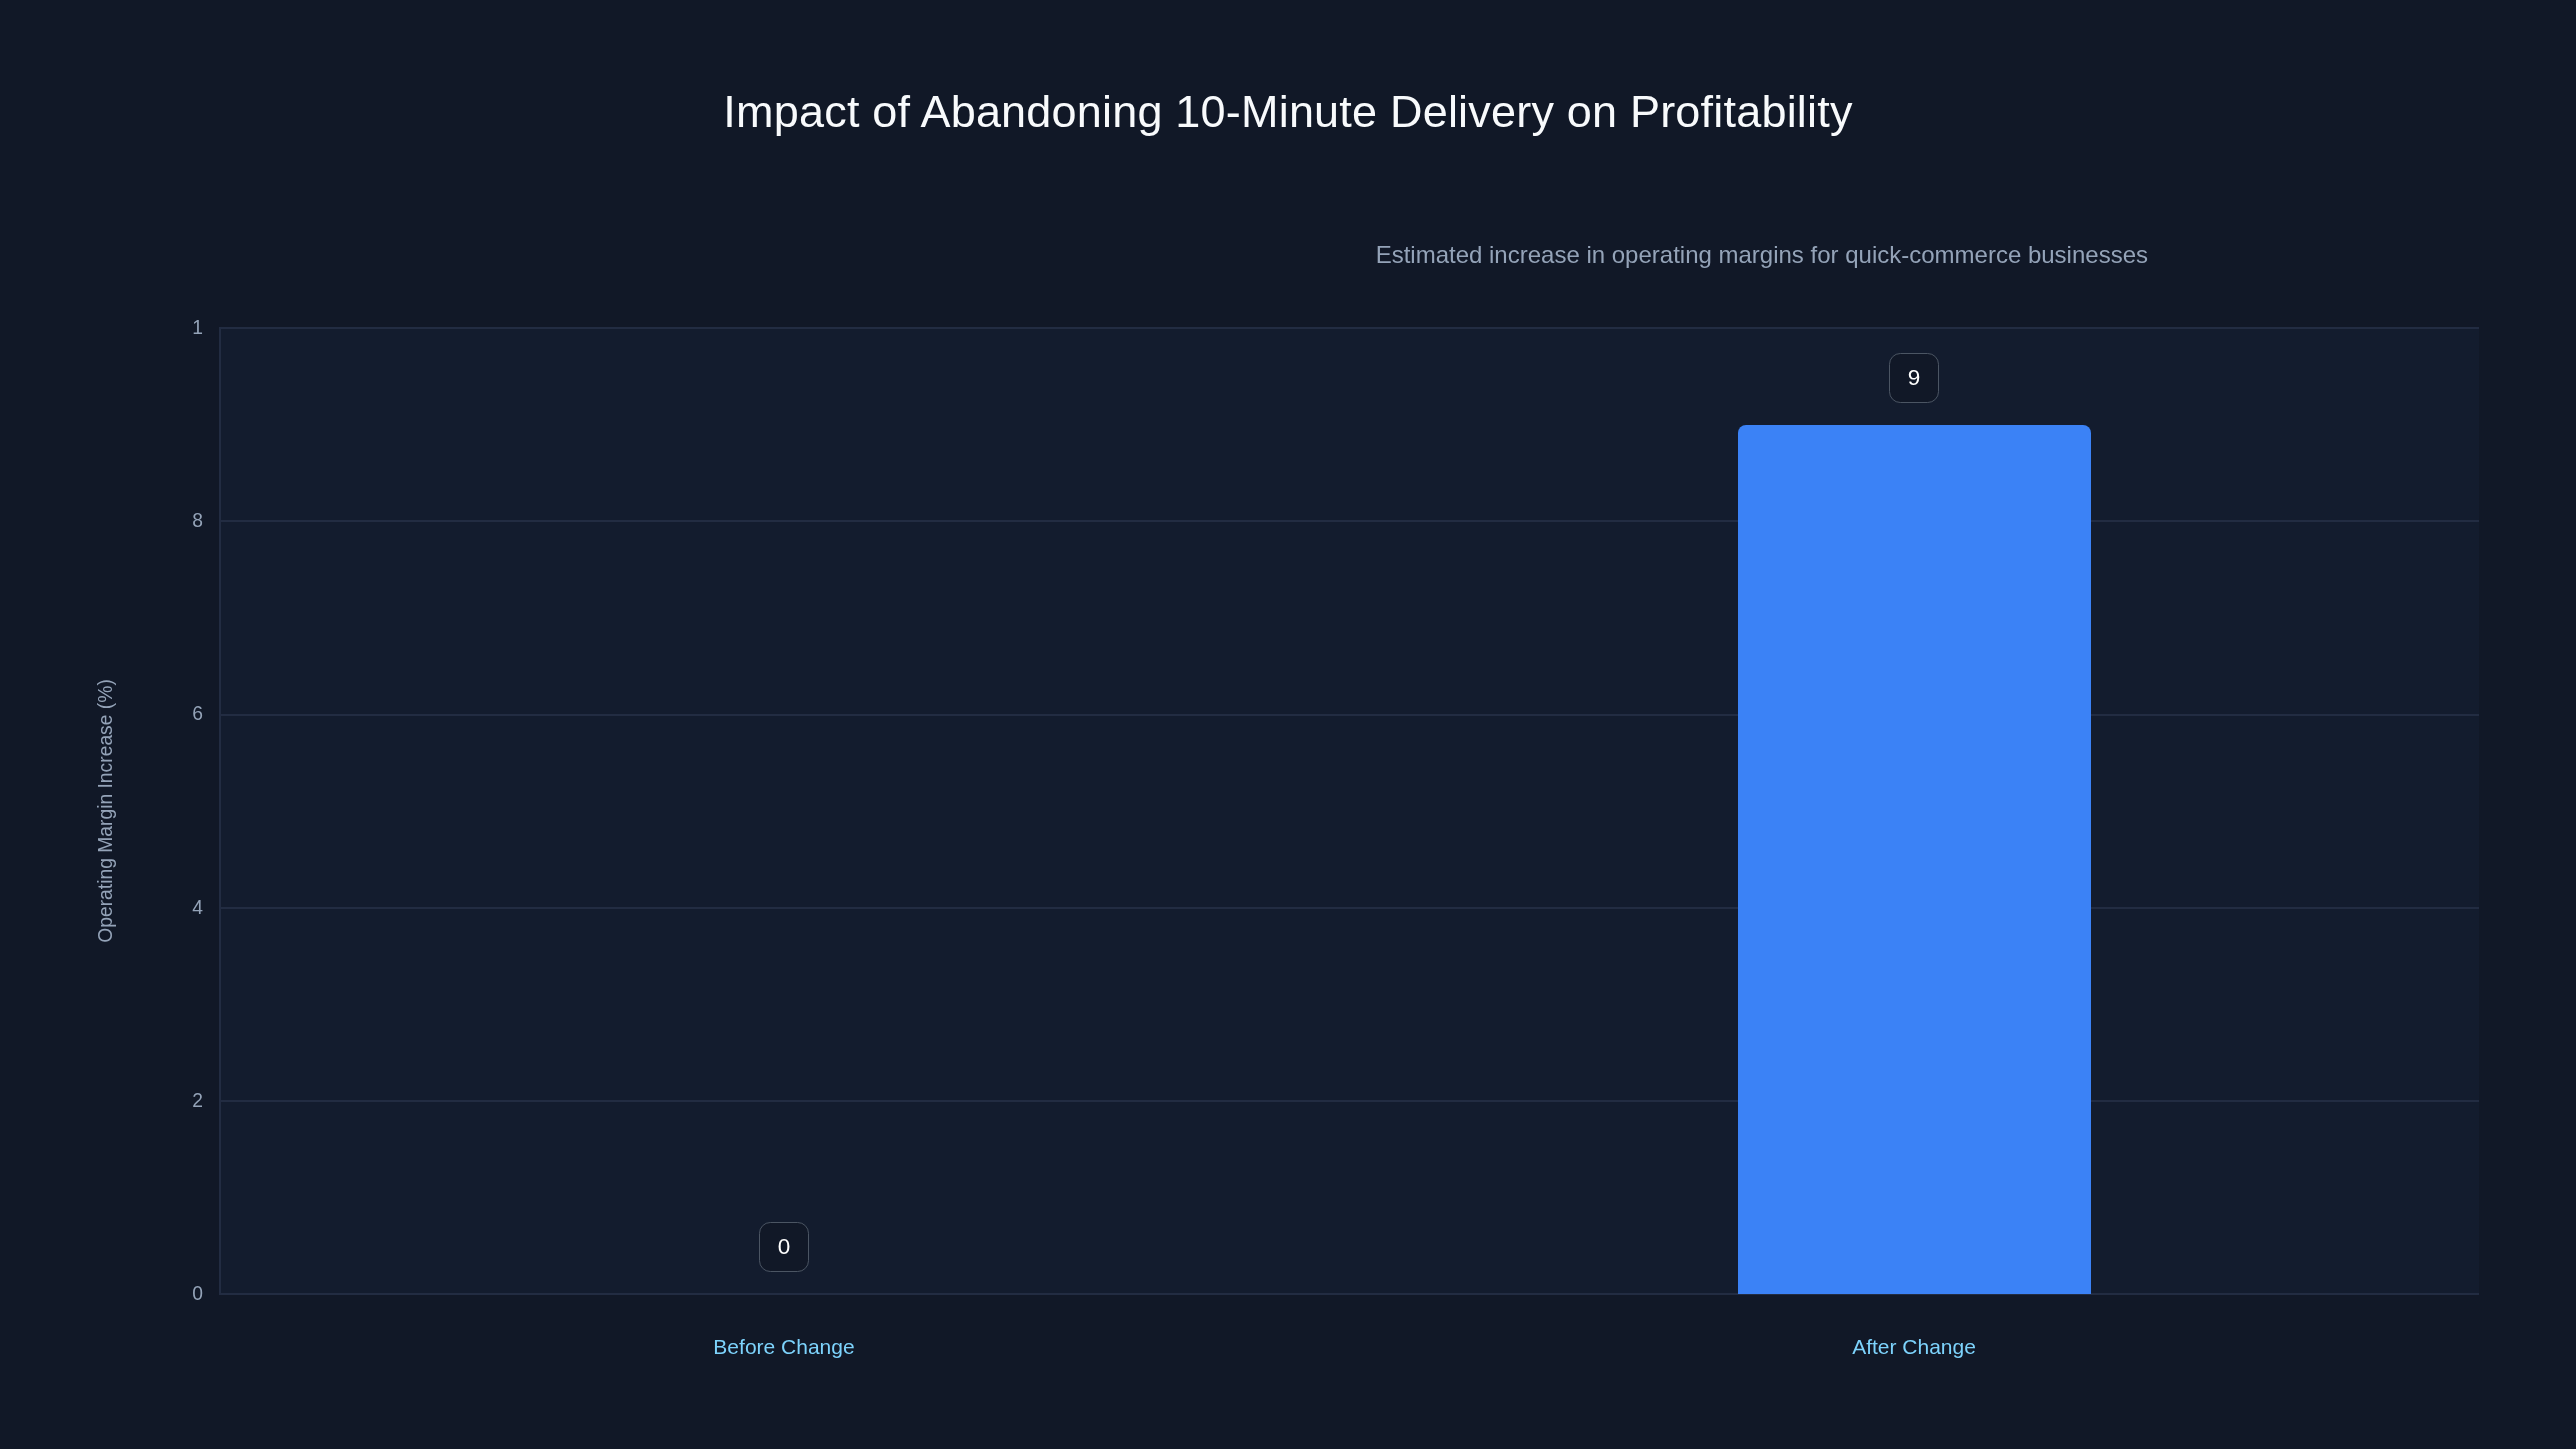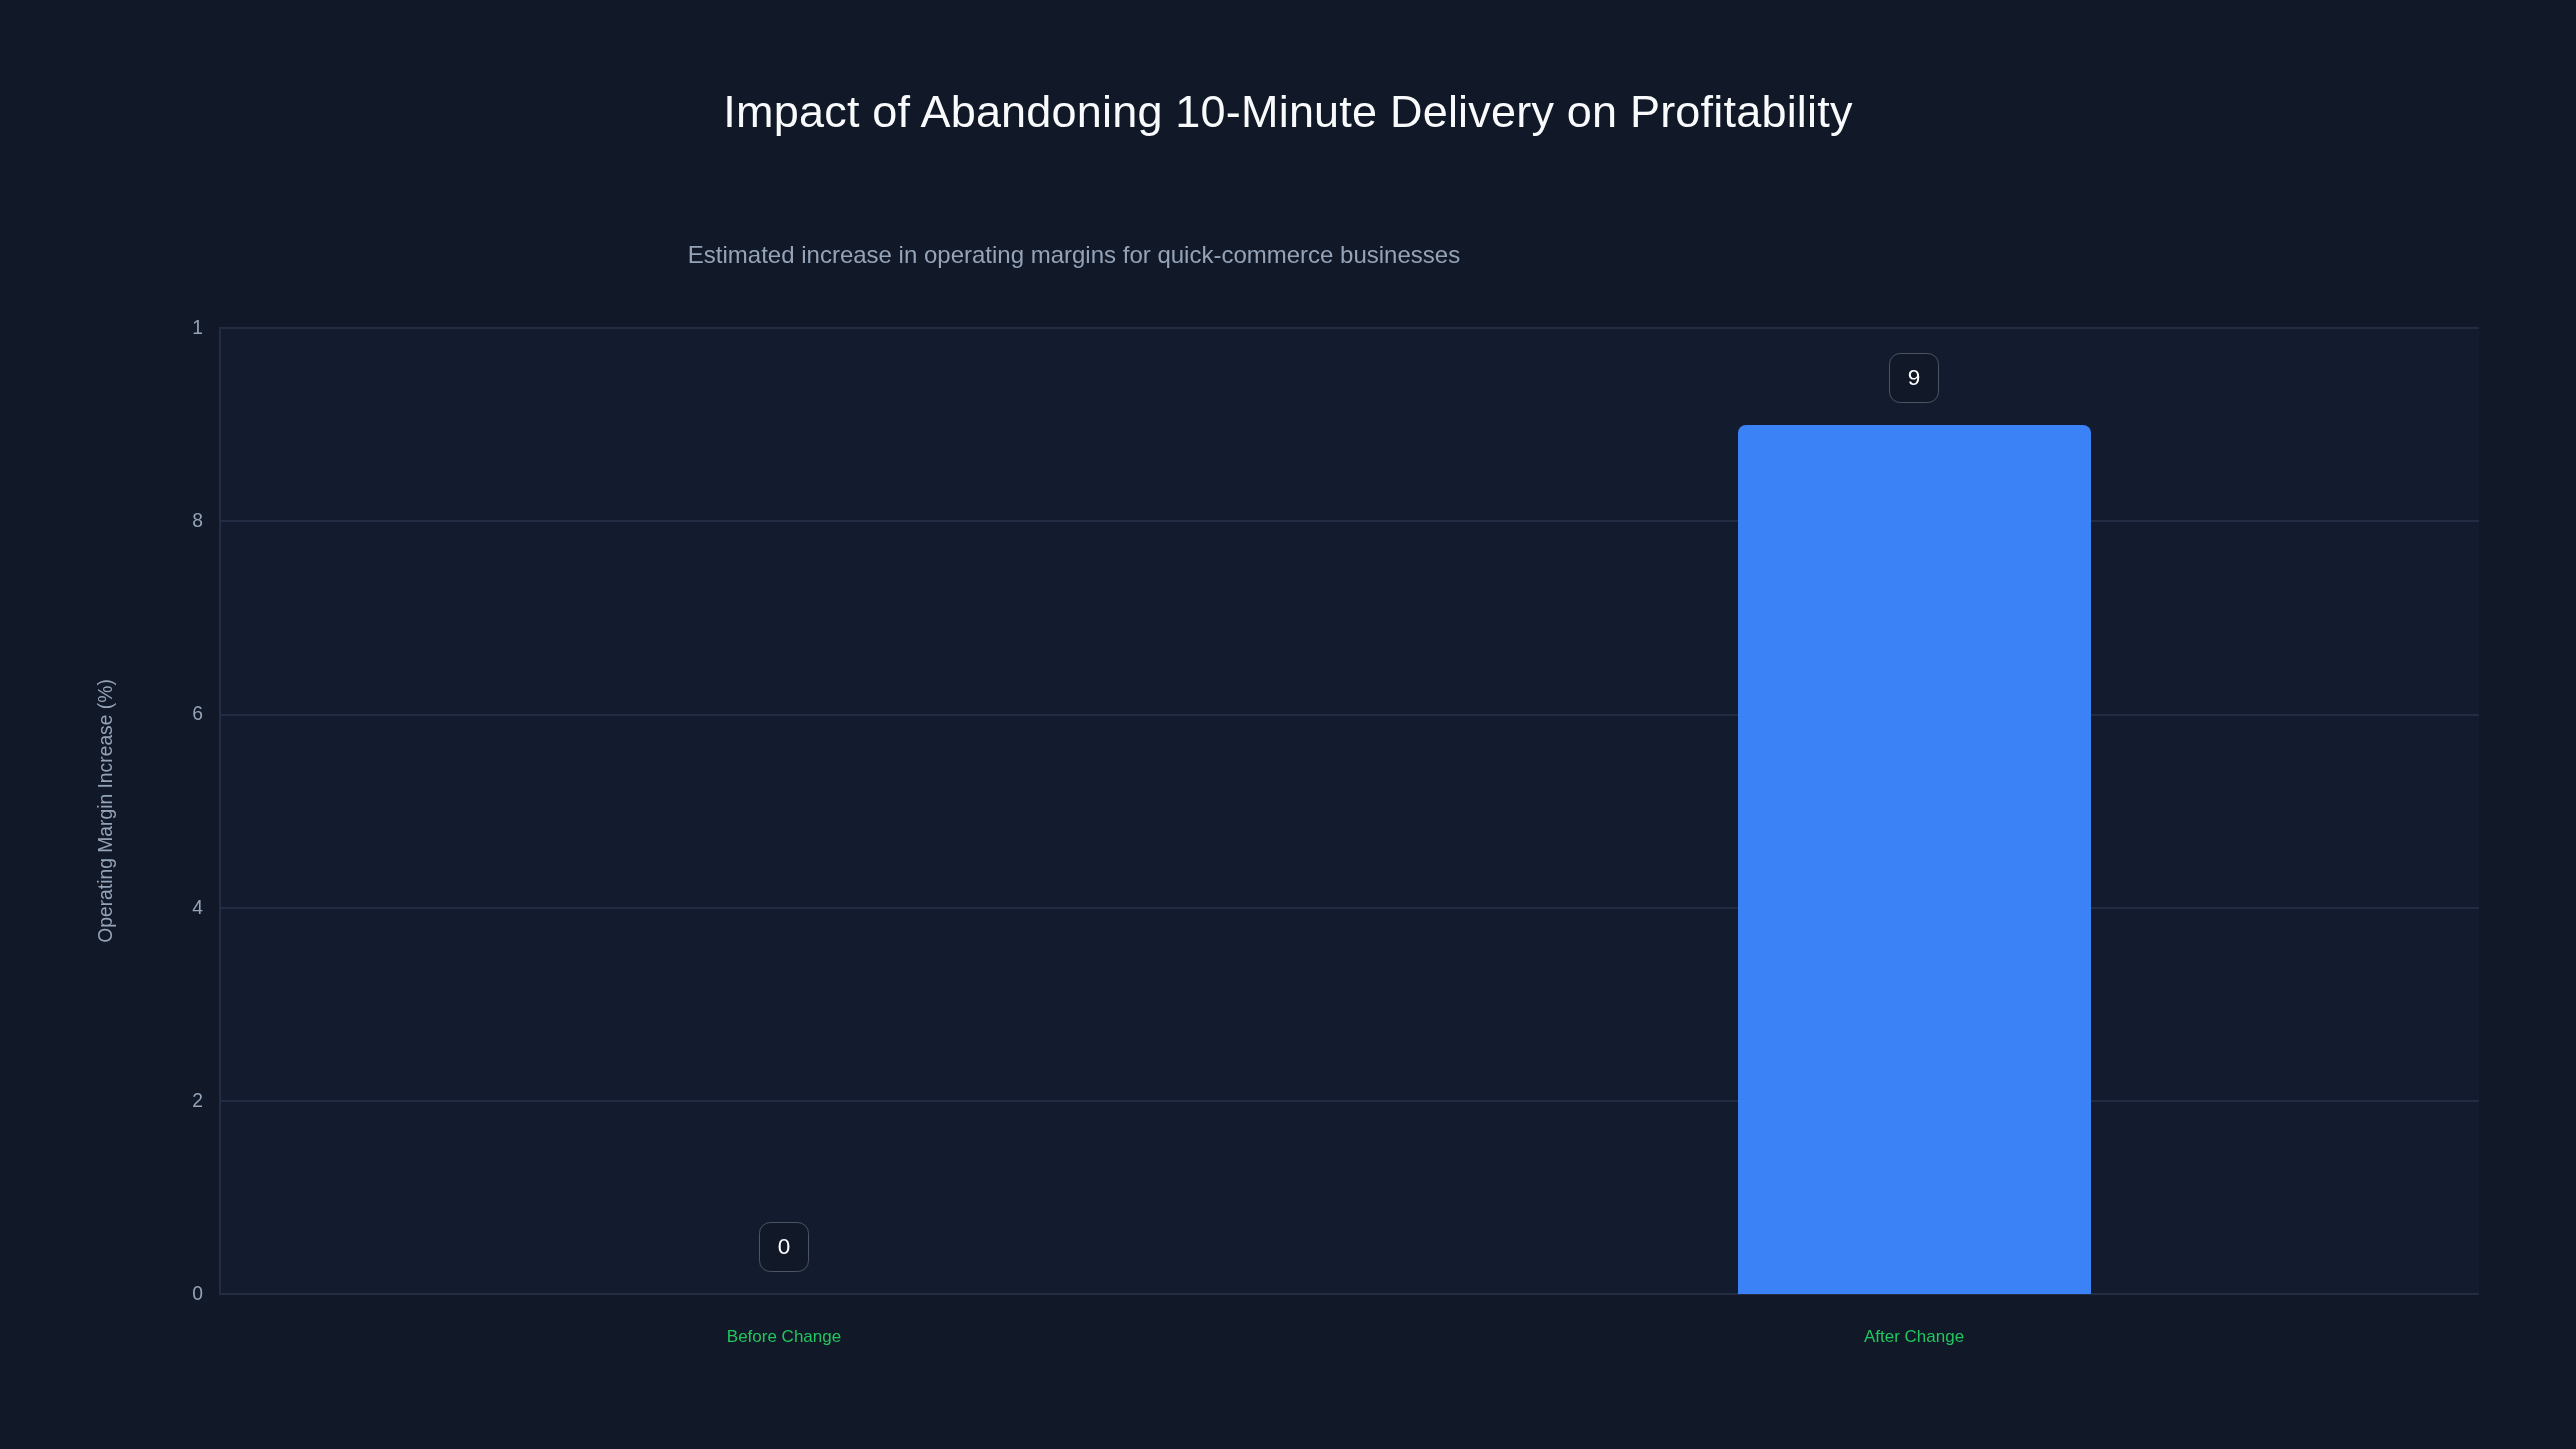--- a/index.html
+++ b/index.html
@@ -28,21 +28,21 @@
     font-size: 45px;
     font-weight: 400;
     color: #f8fafc;
     letter-spacing: 0.2px;
     line-height: 1.1;
   }
   #chart-subtitle {
     position: absolute;
     left: 0; top: 242px;
     width: 2148px;
-    text-align: center;
+    text-align: right;
     font-size: 24px;
     font-weight: 400;
     color: #94a3b8;
     line-height: 1.1;
   }
 
   
   #plot-area {
     position: absolute;
     left: 219px;
@@ -146,24 +146,24 @@
   
   #x-labels {
     position: absolute;
     left: 219px;
     top: 1319px;
     width: 2260px;
     height: 48px;
   }
   .x-tick-label {
     position: absolute;
-    top: 8px;
+    top: 16px;
     transform: translateX(-50%);
-    font-size: 17px;
-    color: #22c55e;
+    font-size: 21px;
+    color: #7dd3fc;
     white-space: nowrap;
   }
 </style>
 </head>
 <body>
 
 <div id="chart-root">
 
   <div id="chart-title">Impact of Abandoning 10-Minute Delivery on Profitability</div>
 

